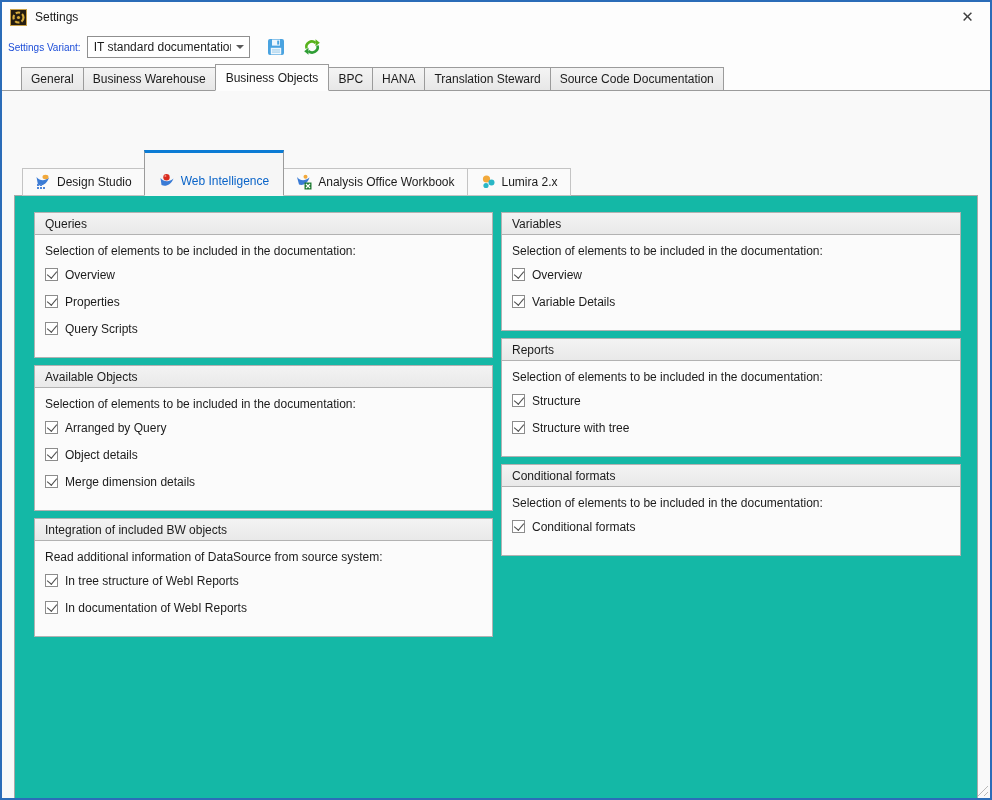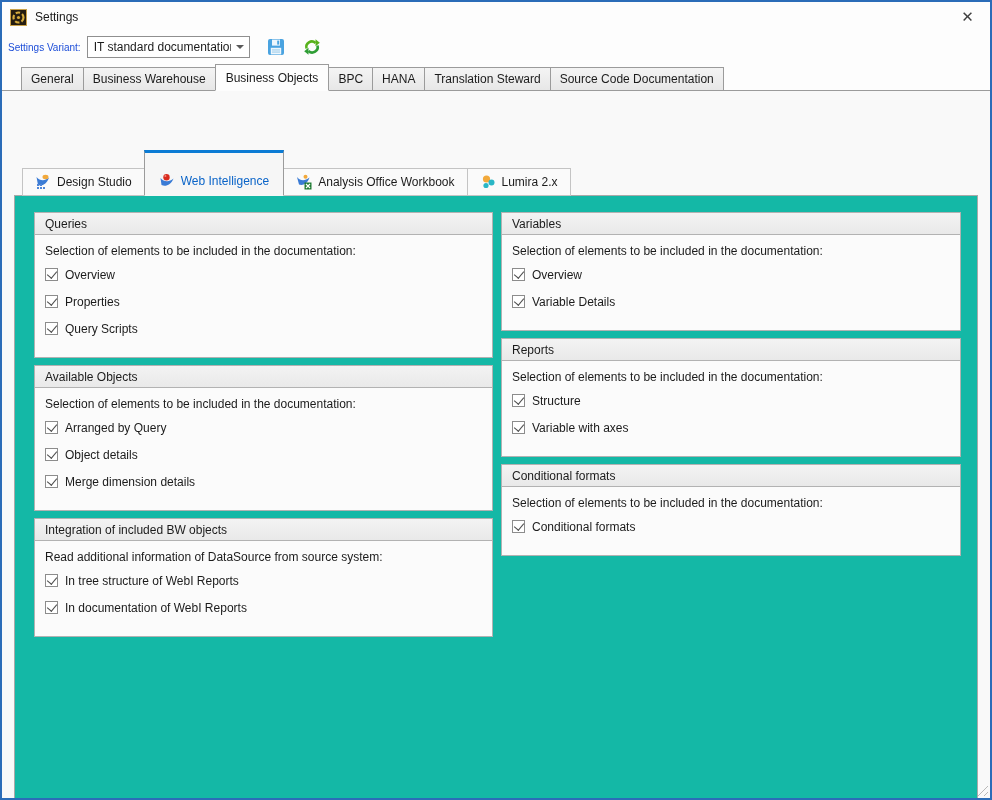--- a/index.html
+++ b/index.html
@@ -244,21 +244,21 @@
             <span class="group-title">Reports</span>
           </div>
           <div class="group-body body-rep">
             <div class="intro">Selection of elements to be included in the documentation:</div>
             <div class="check-row">
               <span class="checkbox checked"></span>
               <span class="check-label">Structure</span>
             </div>
             <div class="check-row">
               <span class="checkbox checked"></span>
-              <span class="check-label">Variable with axes</span>
+              <span class="check-label">Structure with tree</span>
             </div>
           </div>
         </div>
 
         <div class="group">
           <div class="group-header">
             <span class="group-title">Conditional formats</span>
           </div>
           <div class="group-body body-cf">
             <div class="intro">Selection of elements to be included in the documentation:</div>

